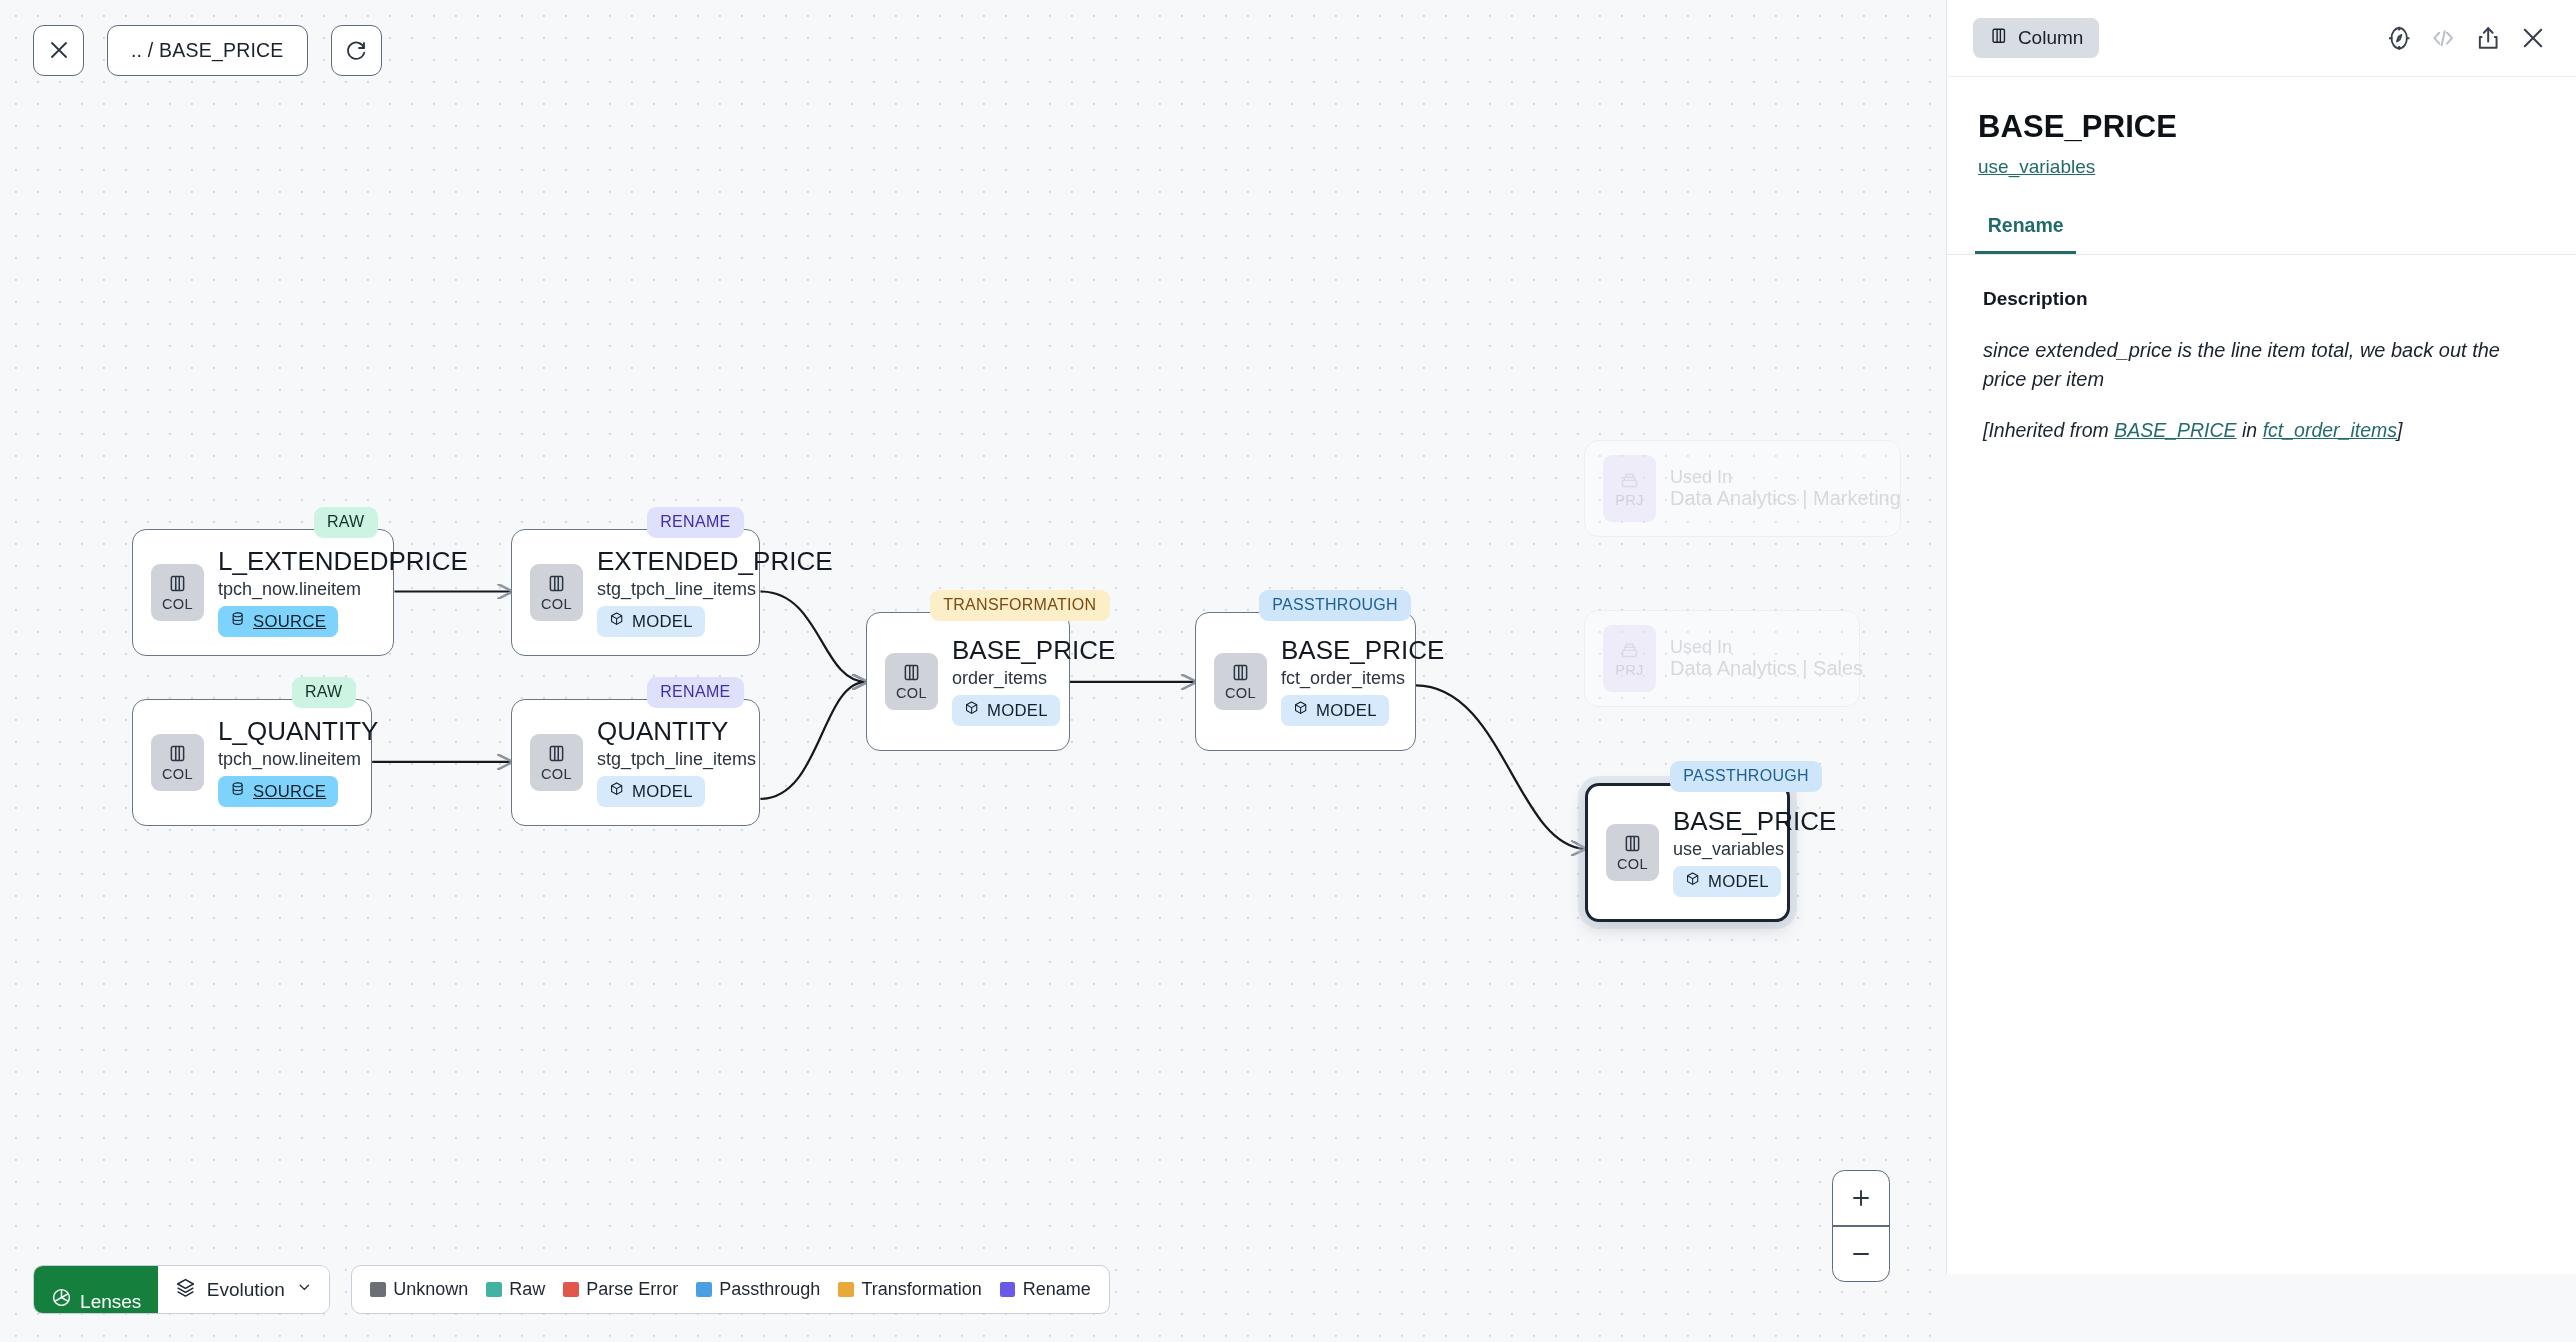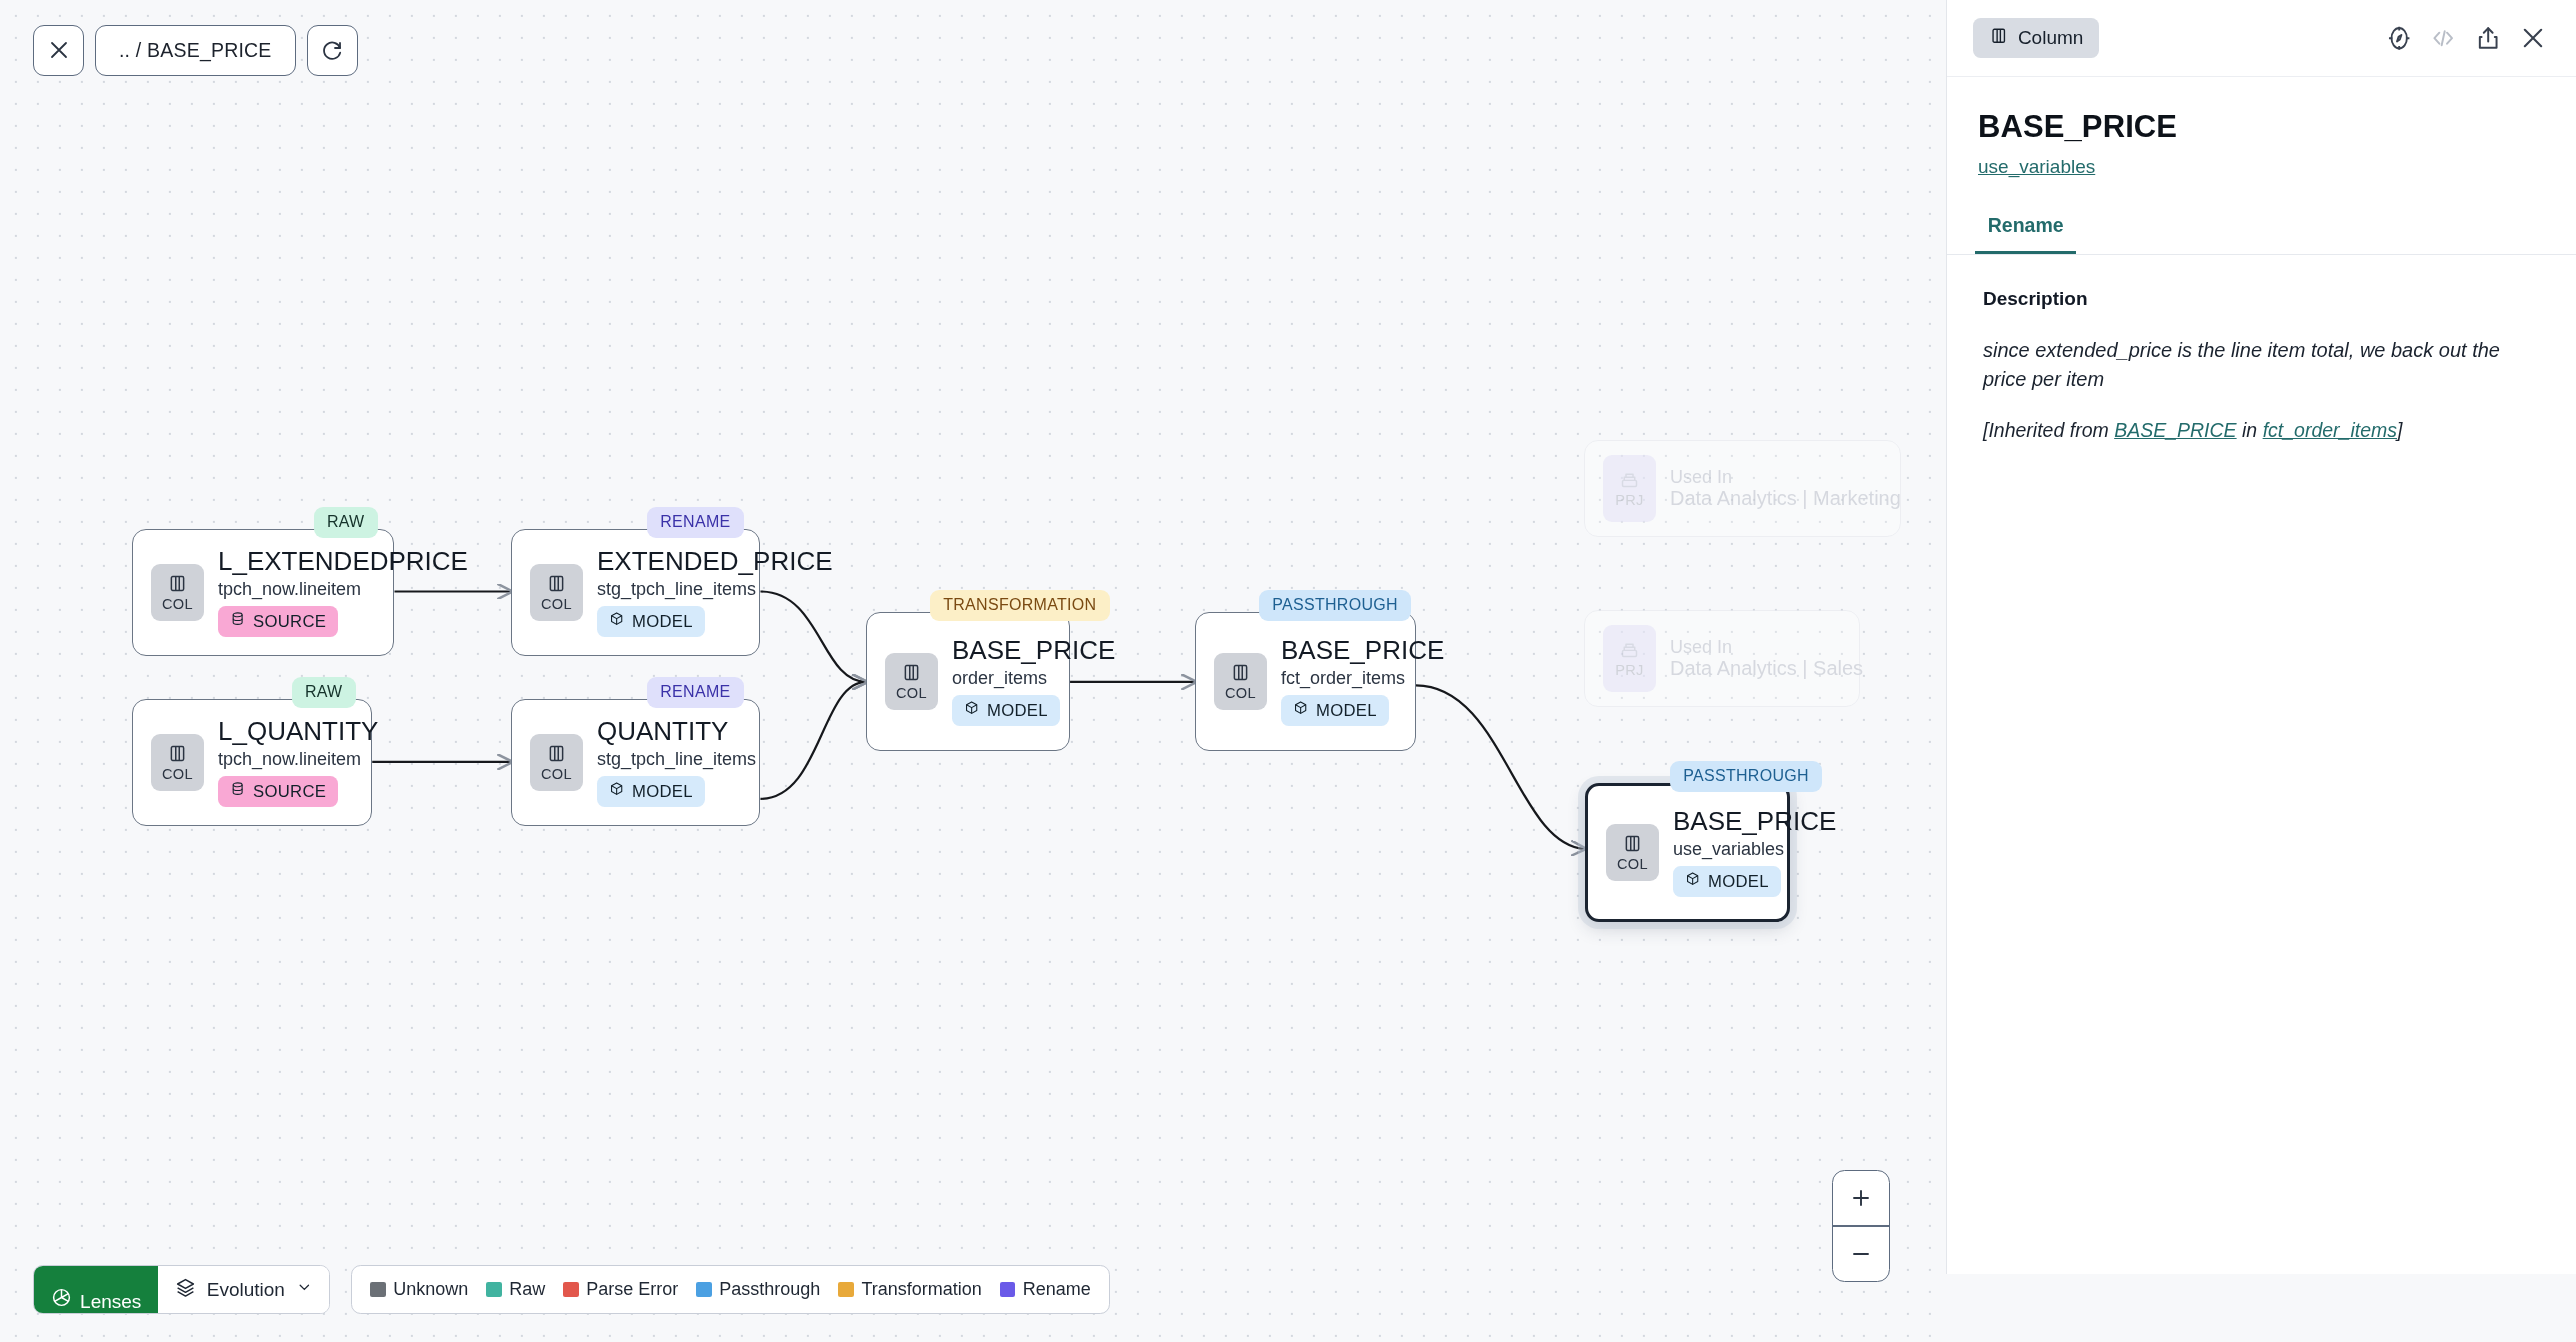--- a/index.html
+++ b/index.html
@@ -24,21 +24,21 @@
     background-position: 4.9px 4.9px;
     overflow: hidden;
   }
 
   
   #toolbar {
     position: absolute;
     left: 33px; top: 25px;
     display: flex;
     align-items: center;
-    gap: 11px;
+    gap: 23px;
     z-index: 40;
   }
   .tb-btn {
     height: 51px;
     background: #ffffff;
     border: 1.4px solid #5d6b7f;
     border-radius: 11px;
     display: flex;
     align-items: center;
     justify-content: center;
@@ -107,21 +107,21 @@
     display: inline-flex;
     align-items: center;
     gap: 7.7px;
     padding: 5.6px 12px;
     border-radius: 7.7px;
     font-size: 16.7px;
     letter-spacing: 0.3px;
     white-space: nowrap;
     margin-top: 2.1px;
   }
-  .kind-source { background: #f9a8d4; color: #12202a; }
+  .kind-source { background: #7dd3fc; color: #12202a; text-decoration: underline; }
   .kind-model  { background: #d6eafb; color: #12202a; }
 
   .type-badge {
     position: absolute;
     top: -23px;
     padding: 6.3px 13.2px;
     border-radius: 9px;
     font-size: 16px;
     letter-spacing: 0.3px;
     white-space: nowrap;

